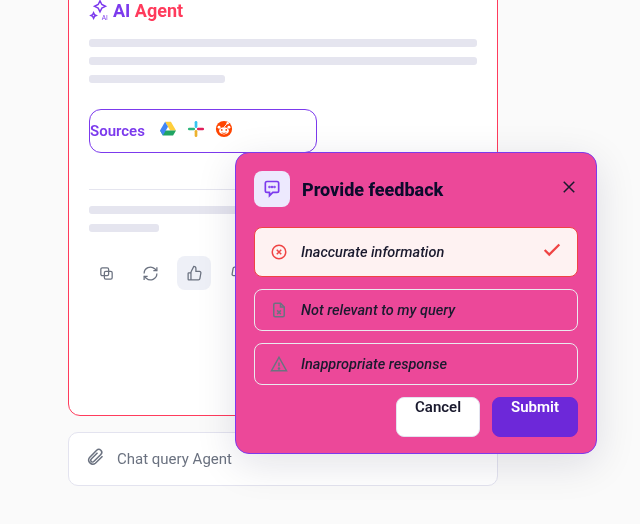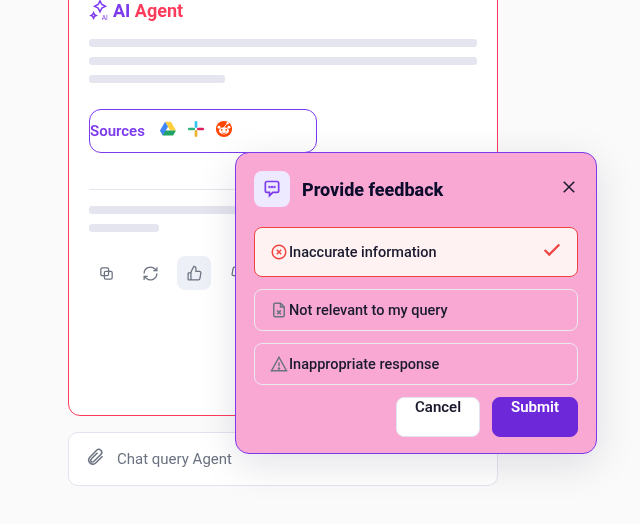--- a/index.html
+++ b/index.html
@@ -58,40 +58,41 @@
     position: absolute; left: 68px; top: 432px;
     width: 430px; height: 54px;
     background: #fff; border: 1.5px solid #E3E3EF; border-radius: 10px;
     display: flex; align-items: center; gap: 12px;
     padding: 0 16px; color: #6B7280; font-size: 15px;
   }
 
   
   .popover {
     position: absolute; left: 235px; top: 152px;
-    width: 362px; background: #f9a8d4;
+    width: 362px; background: #ec4899;
     border: 1.5px solid #7C3AED; border-radius: 14px;
     box-shadow: 0 10px 40px rgba(20,20,60,.12);
     padding: 18px 18px 16px 18px;
   }
   .pop-head { display: flex; align-items: center; gap: 12px; margin-bottom: 20px; }
   .pop-icon-badge {
     width: 36px; height: 36px; border-radius: 8px;
     background: #EDE9FE; display: flex; align-items: center; justify-content: center;
     color: #7C3AED;
   }
   .pop-title { font-size: 18px; font-weight: 800; color: #0B0B2B; }
   .pop-close { margin-left: auto; color: #1a1a2e; cursor: pointer; }
 
   .opt {
-    display: flex; align-items: center; 
+    display: flex; align-items: center; gap: 12px;
     border: 1.5px solid #EAEAEF; border-radius: 8px;
     padding: 11px 14px; margin-bottom: 12px;
     font-size: 14.5px; color: #1a1a2e; font-weight: 500;
     cursor: pointer;
+    font-style: italic;
   }
   .opt .lead { display: flex; align-items: center; justify-content: center; width: 20px; }
   .opt.selected { border-color: #EF4444; background: #FEF2F2; }
   .opt .check { margin-left: auto; display: none; color: #EF4444; }
   .opt.selected .check { display: block; }
   .opt .lead.red { color: #EF4444; }
   .opt .lead.grey { color: #6B7280; }
 
   .pop-foot { display: flex; justify-content: flex-end; gap: 12px; margin-top: 10px; }
   .btn {

